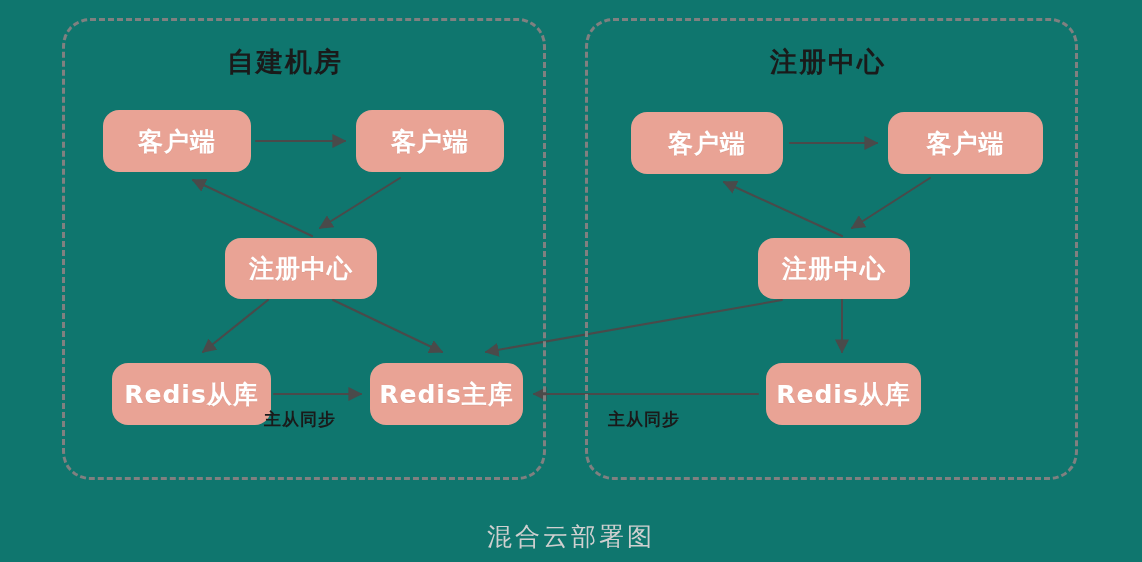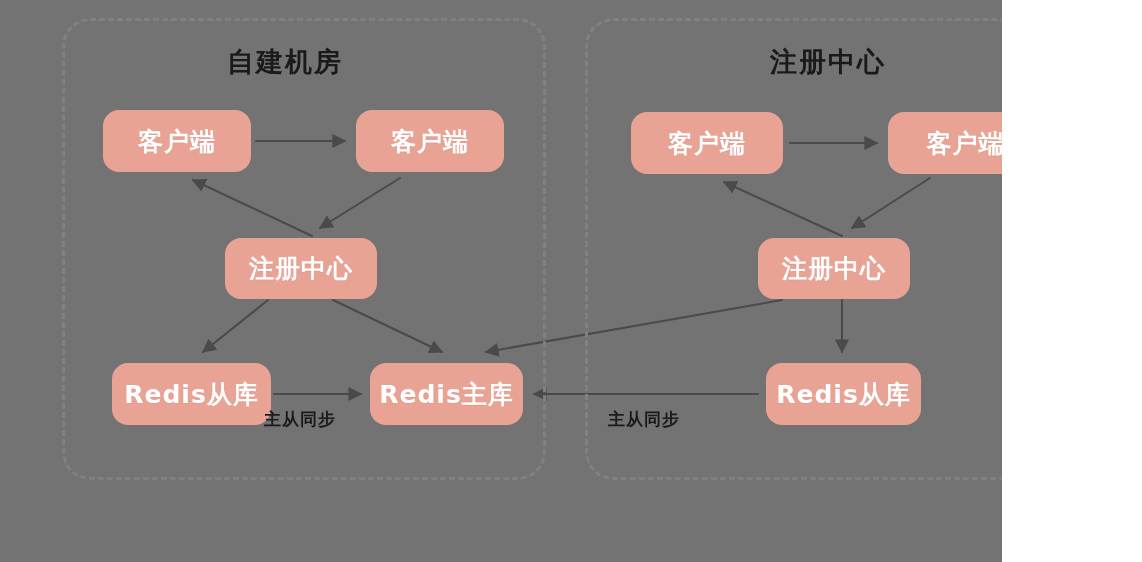--- a/index.html
+++ b/index.html
@@ -6,23 +6,23 @@
   html, body {
     margin: 0;
     padding: 0;
     background: #ffffff;
   }
   body {
     font-family: "DejaVu Sans", "Liberation Sans", sans-serif;
   }
   #stage {
     position: relative;
-    width: 1002px;
+    width: 1142px;
     height: 562px;
-    background: #737373;
+    background: #0f766e;
     overflow: hidden;
   }
   .zone {
     position: absolute;
     border: 3px dashed #808080;
     border-radius: 28px;
     box-sizing: border-box;
     background: transparent;
   }
   .zone-title {
@@ -122,13 +122,14 @@
       <div class="node" style="left: 631px; top: 112px; width: 152px; height: 62px; background: rgb(233, 163, 149); color: rgb(255, 255, 255);">客户端</div>
       <div class="node" style="left: 888px; top: 112px; width: 155px; height: 62px; background: rgb(233, 163, 149); color: rgb(255, 255, 255);">客户端</div>
       <div class="node" style="left: 758px; top: 238px; width: 152px; height: 61px; background: rgb(233, 163, 149); color: rgb(255, 255, 255);">注册中心</div>
       <div class="node" style="left: 766px; top: 363px; width: 155px; height: 62px; background: rgb(233, 163, 149); color: rgb(255, 255, 255);">Redis从库</div>
     </div>
   <div id="label-layer">
       <div class="edge-label" style="left: 264px; top: 408px;">主从同步</div>
       <div class="edge-label" style="left: 608px; top: 408px;">主从同步</div>
     </div>
 
+  <div class="caption" style="top: 520px; color: rgb(208, 208, 208);">混合云部署图</div>
 </div>
 
 </body></html>

